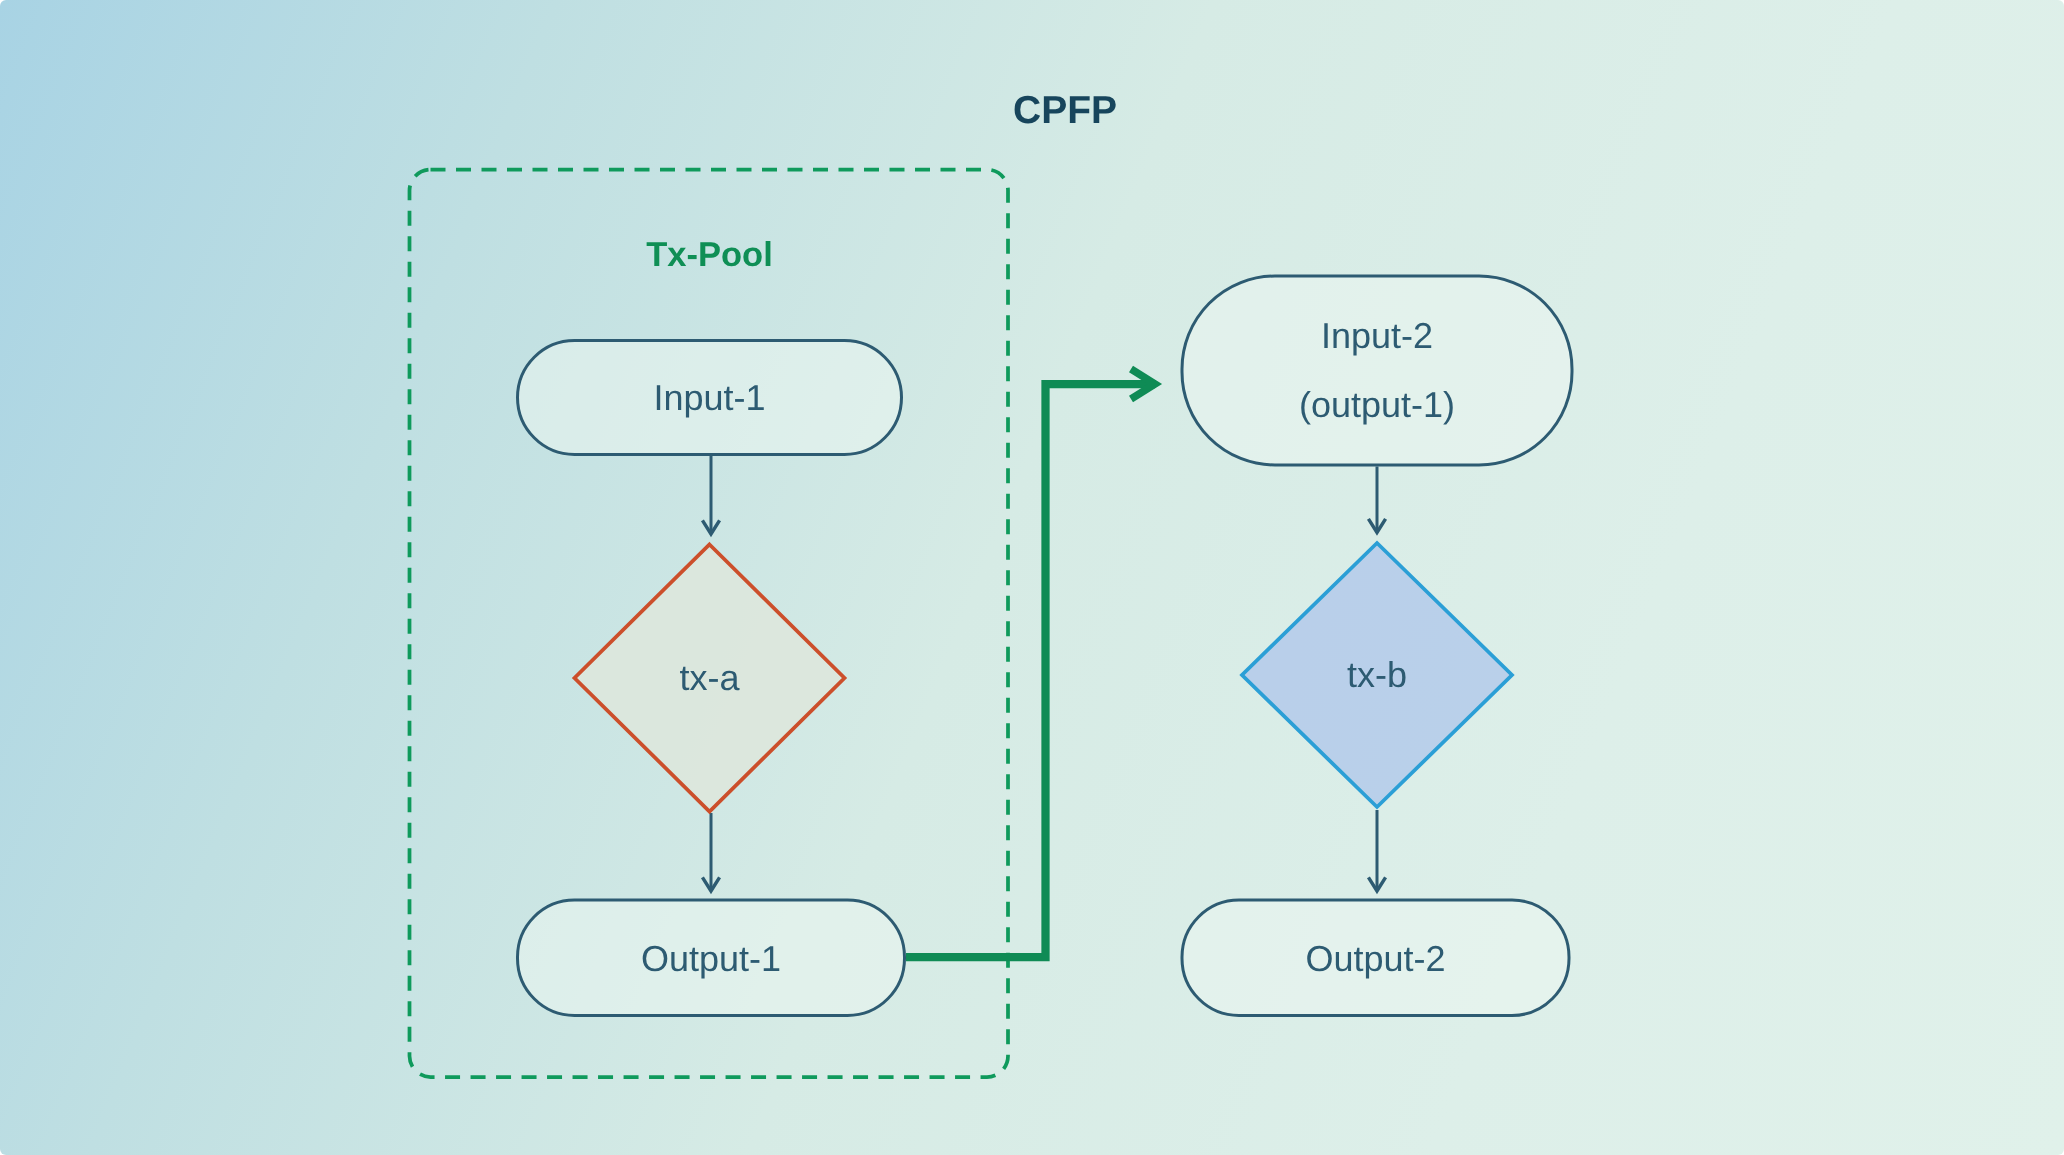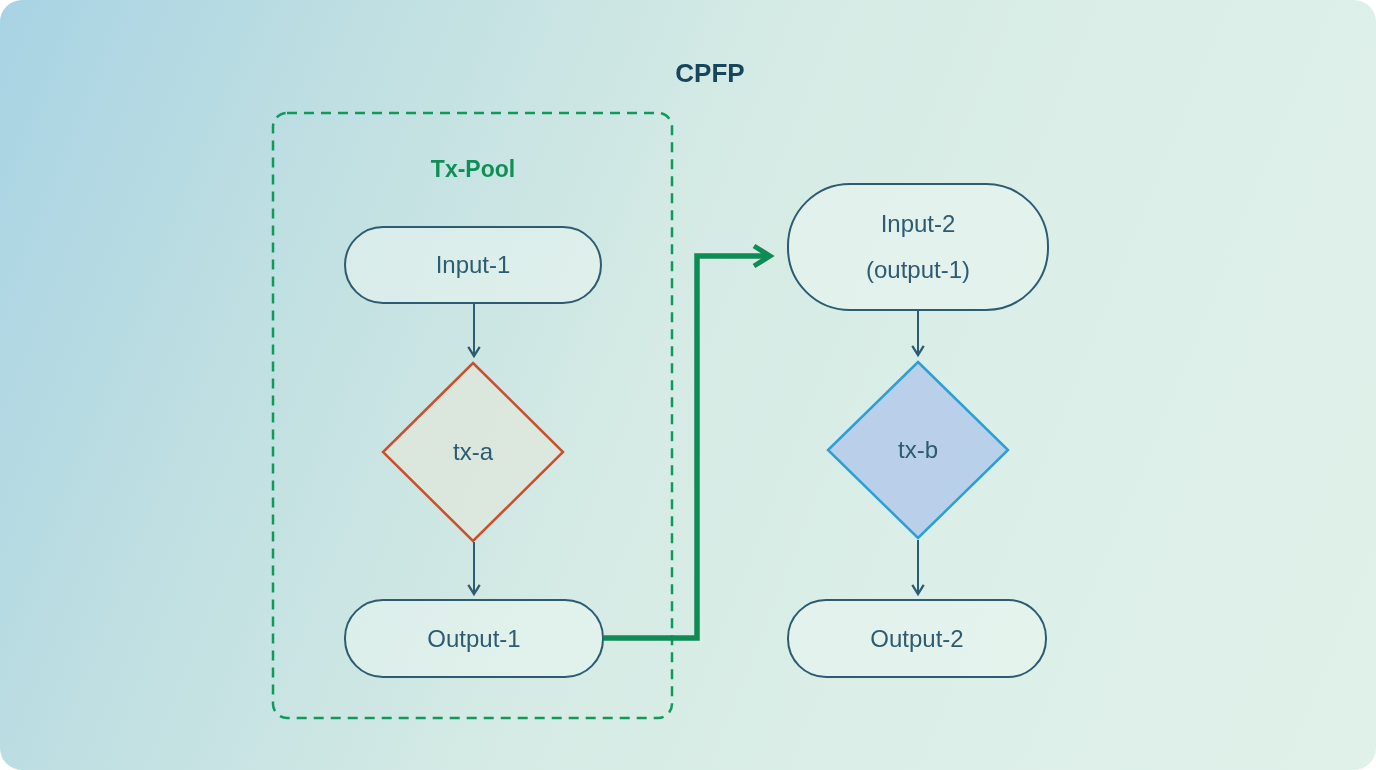--- a/index.html
+++ b/index.html
@@ -5,21 +5,21 @@
   html, body {
     margin: 0;
     padding: 0;
     background: #ffffff;
     font-family: "Liberation Sans", sans-serif;
   }
   .canvas {
     position: relative;
     width: 1376px;
     height: 770px;
-    border-radius: 22px;
+    border-radius: 4px;
     overflow: hidden;
     background: linear-gradient(112deg, #a8d3e4 0%, #bfdfe2 22%, #d6ebe5 48%, #ddefe9 75%, #e0f1ea 100%);
   }
   svg.diagram {
     position: absolute;
     inset: 0;
     font-family: "Liberation Sans", sans-serif;
   }
   text.title {
     font-size: 26px;

